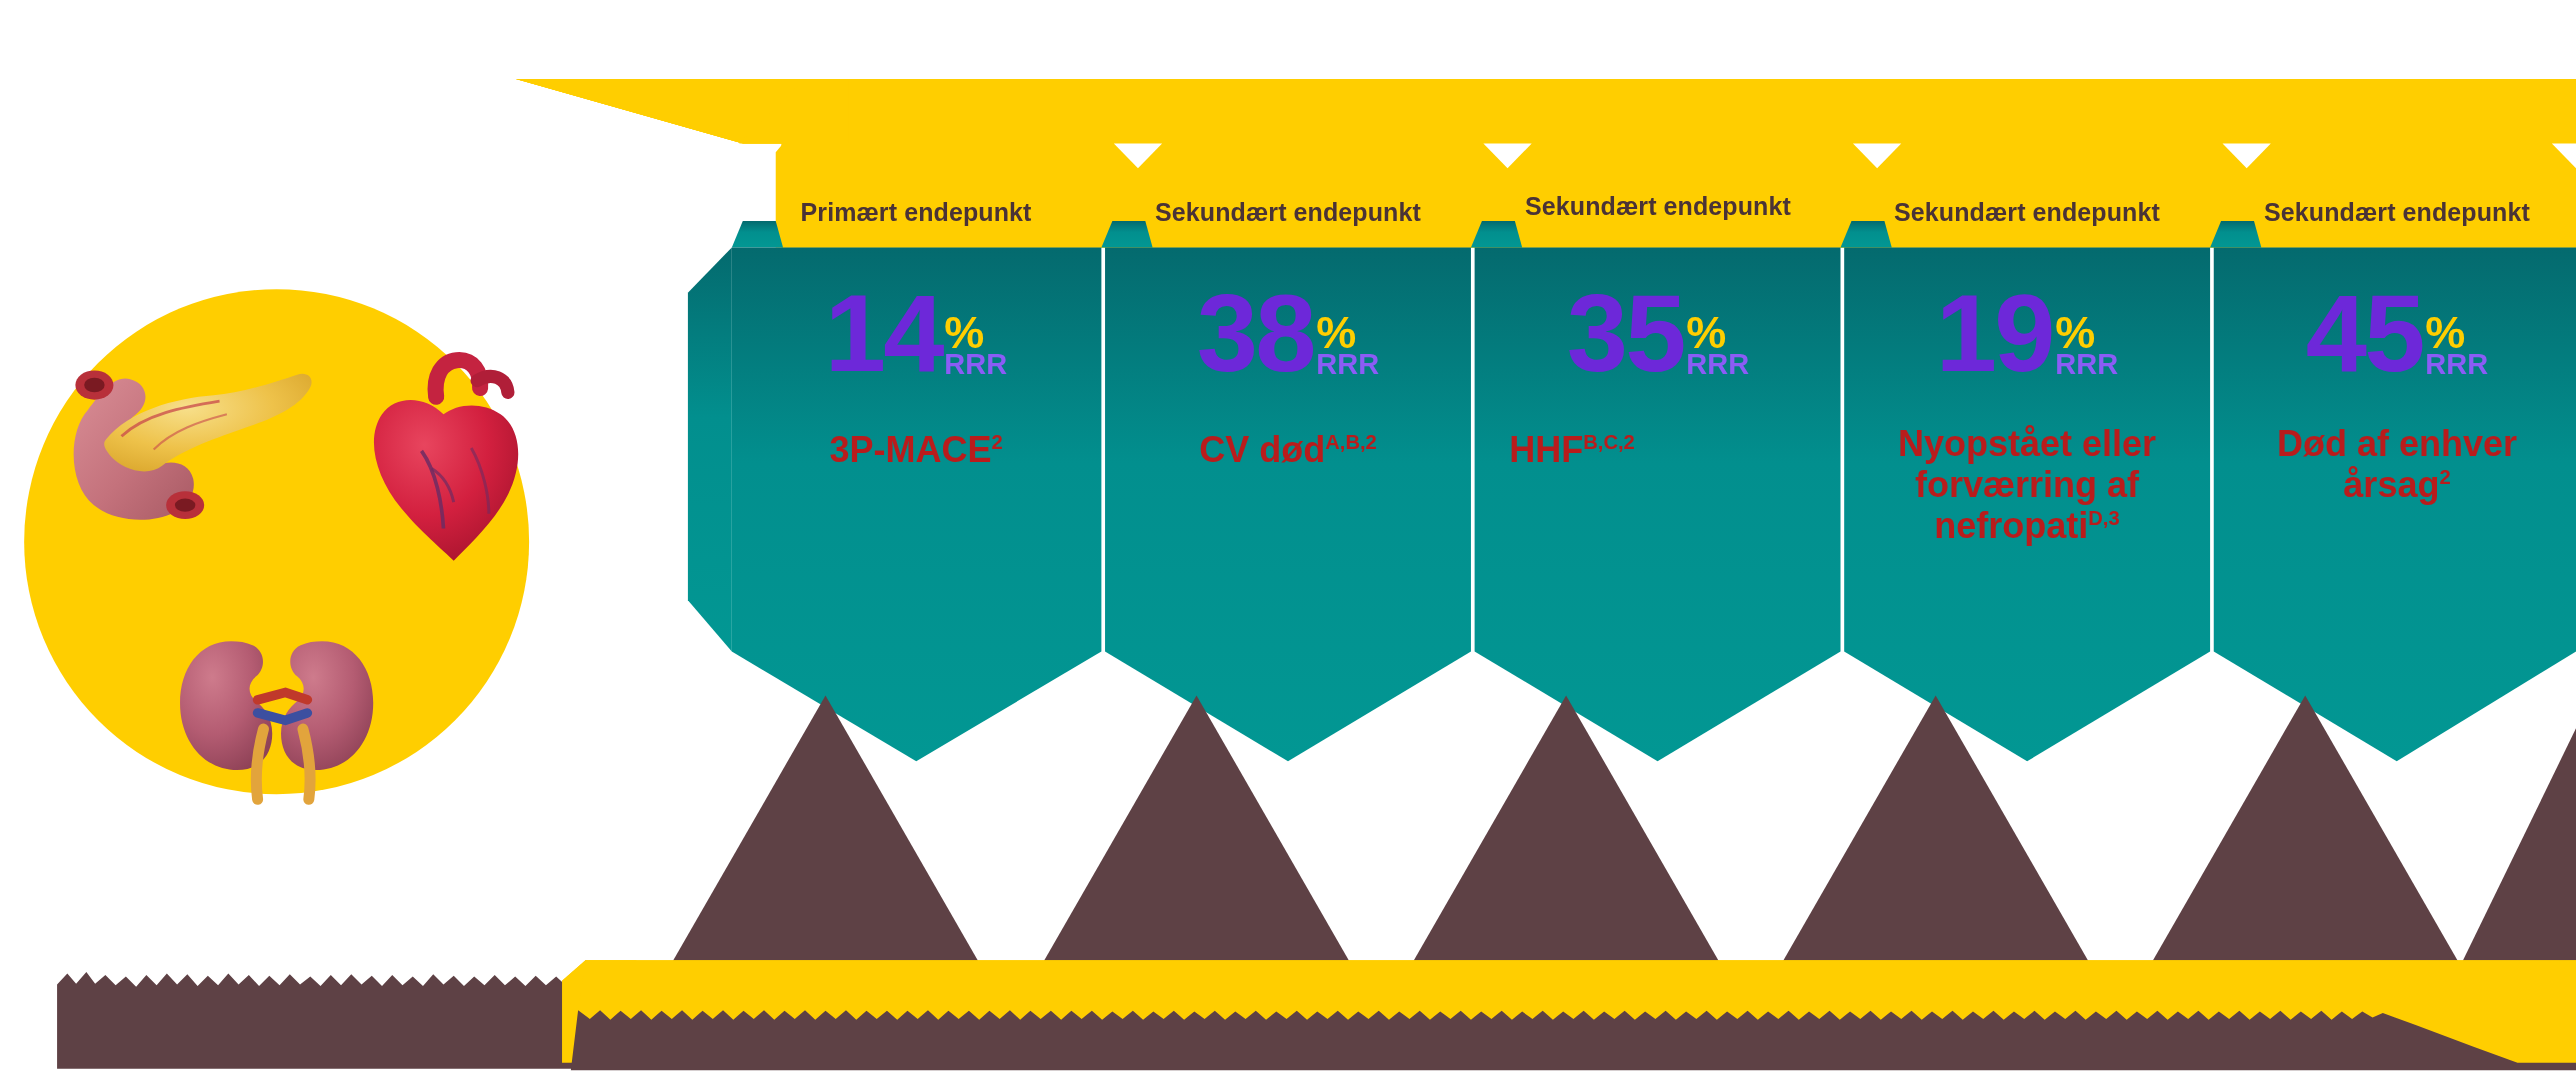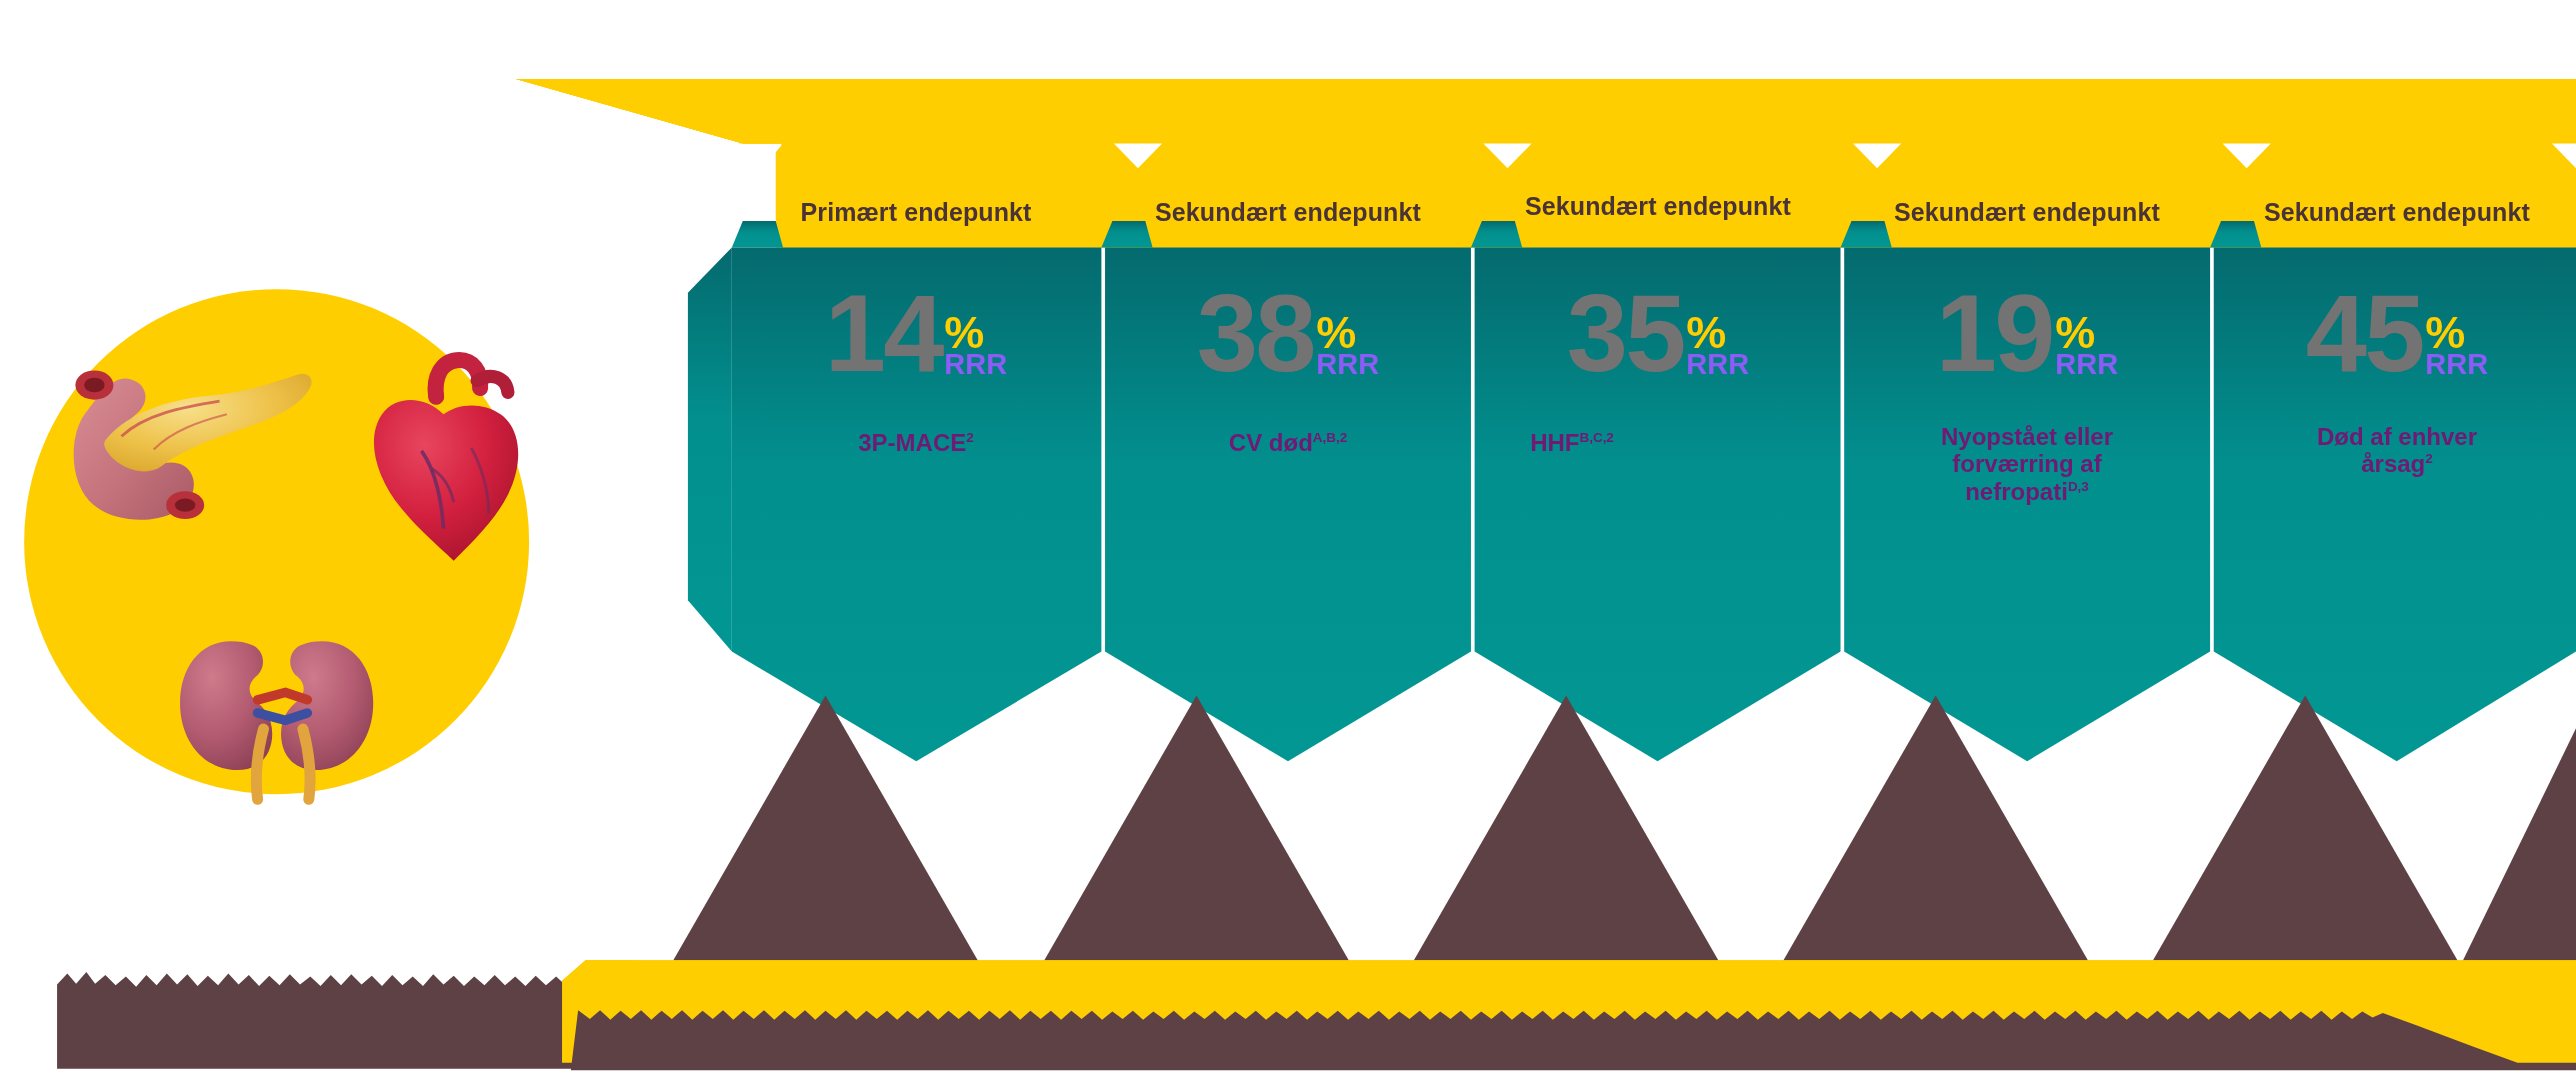--- a/index.html
+++ b/index.html
@@ -14,38 +14,38 @@
   .hdr-label{
     position:absolute;color:#4a3336;font-weight:700;
     font-size:25px;letter-spacing:0.1px;text-align:center;
     white-space:nowrap;transform:translateX(-50%);
   }
   .stat{
     position:absolute;transform:translateX(-50%);text-align:center;
     white-space:nowrap;
   }
   .stat .num{
-    font-size:110px;font-weight:700;color:#737373;line-height:0.92;
+    font-size:110px;font-weight:700;color:#6d28d9;line-height:0.92;
     letter-spacing:-2.9px;display:inline-block;vertical-align:bottom;
   }
   .stat .suf{
     display:inline-block;vertical-align:bottom;text-align:left;
     margin-left:2.9px;padding-bottom:4.4px;
   }
   .stat .pct{
     display:block;font-size:45px;font-weight:700;color:#FFCE00;
     line-height:0.78;letter-spacing:-0.7px;
   }
   .stat .rrr{
     display:block;font-size:29px;font-weight:700;color:#8b5cf6;
     line-height:1.0;letter-spacing:0px;
   }
   .epl{
     position:absolute;transform:translateX(-50%);
-    color:#701a75;font-weight:700;font-size:24px;line-height:1.14;
+    color:#b91c1c;font-weight:700;font-size:36px;line-height:1.14;
     text-align:center;
   }
   .epl sup{font-size:0.56em;font-weight:700;vertical-align:super;line-height:0;}
 </style>
 </head>
 <body>
 
 <div id="stage">
 
   <svg id="art" viewBox="0 0 3520 1485" preserveAspectRatio="none">

